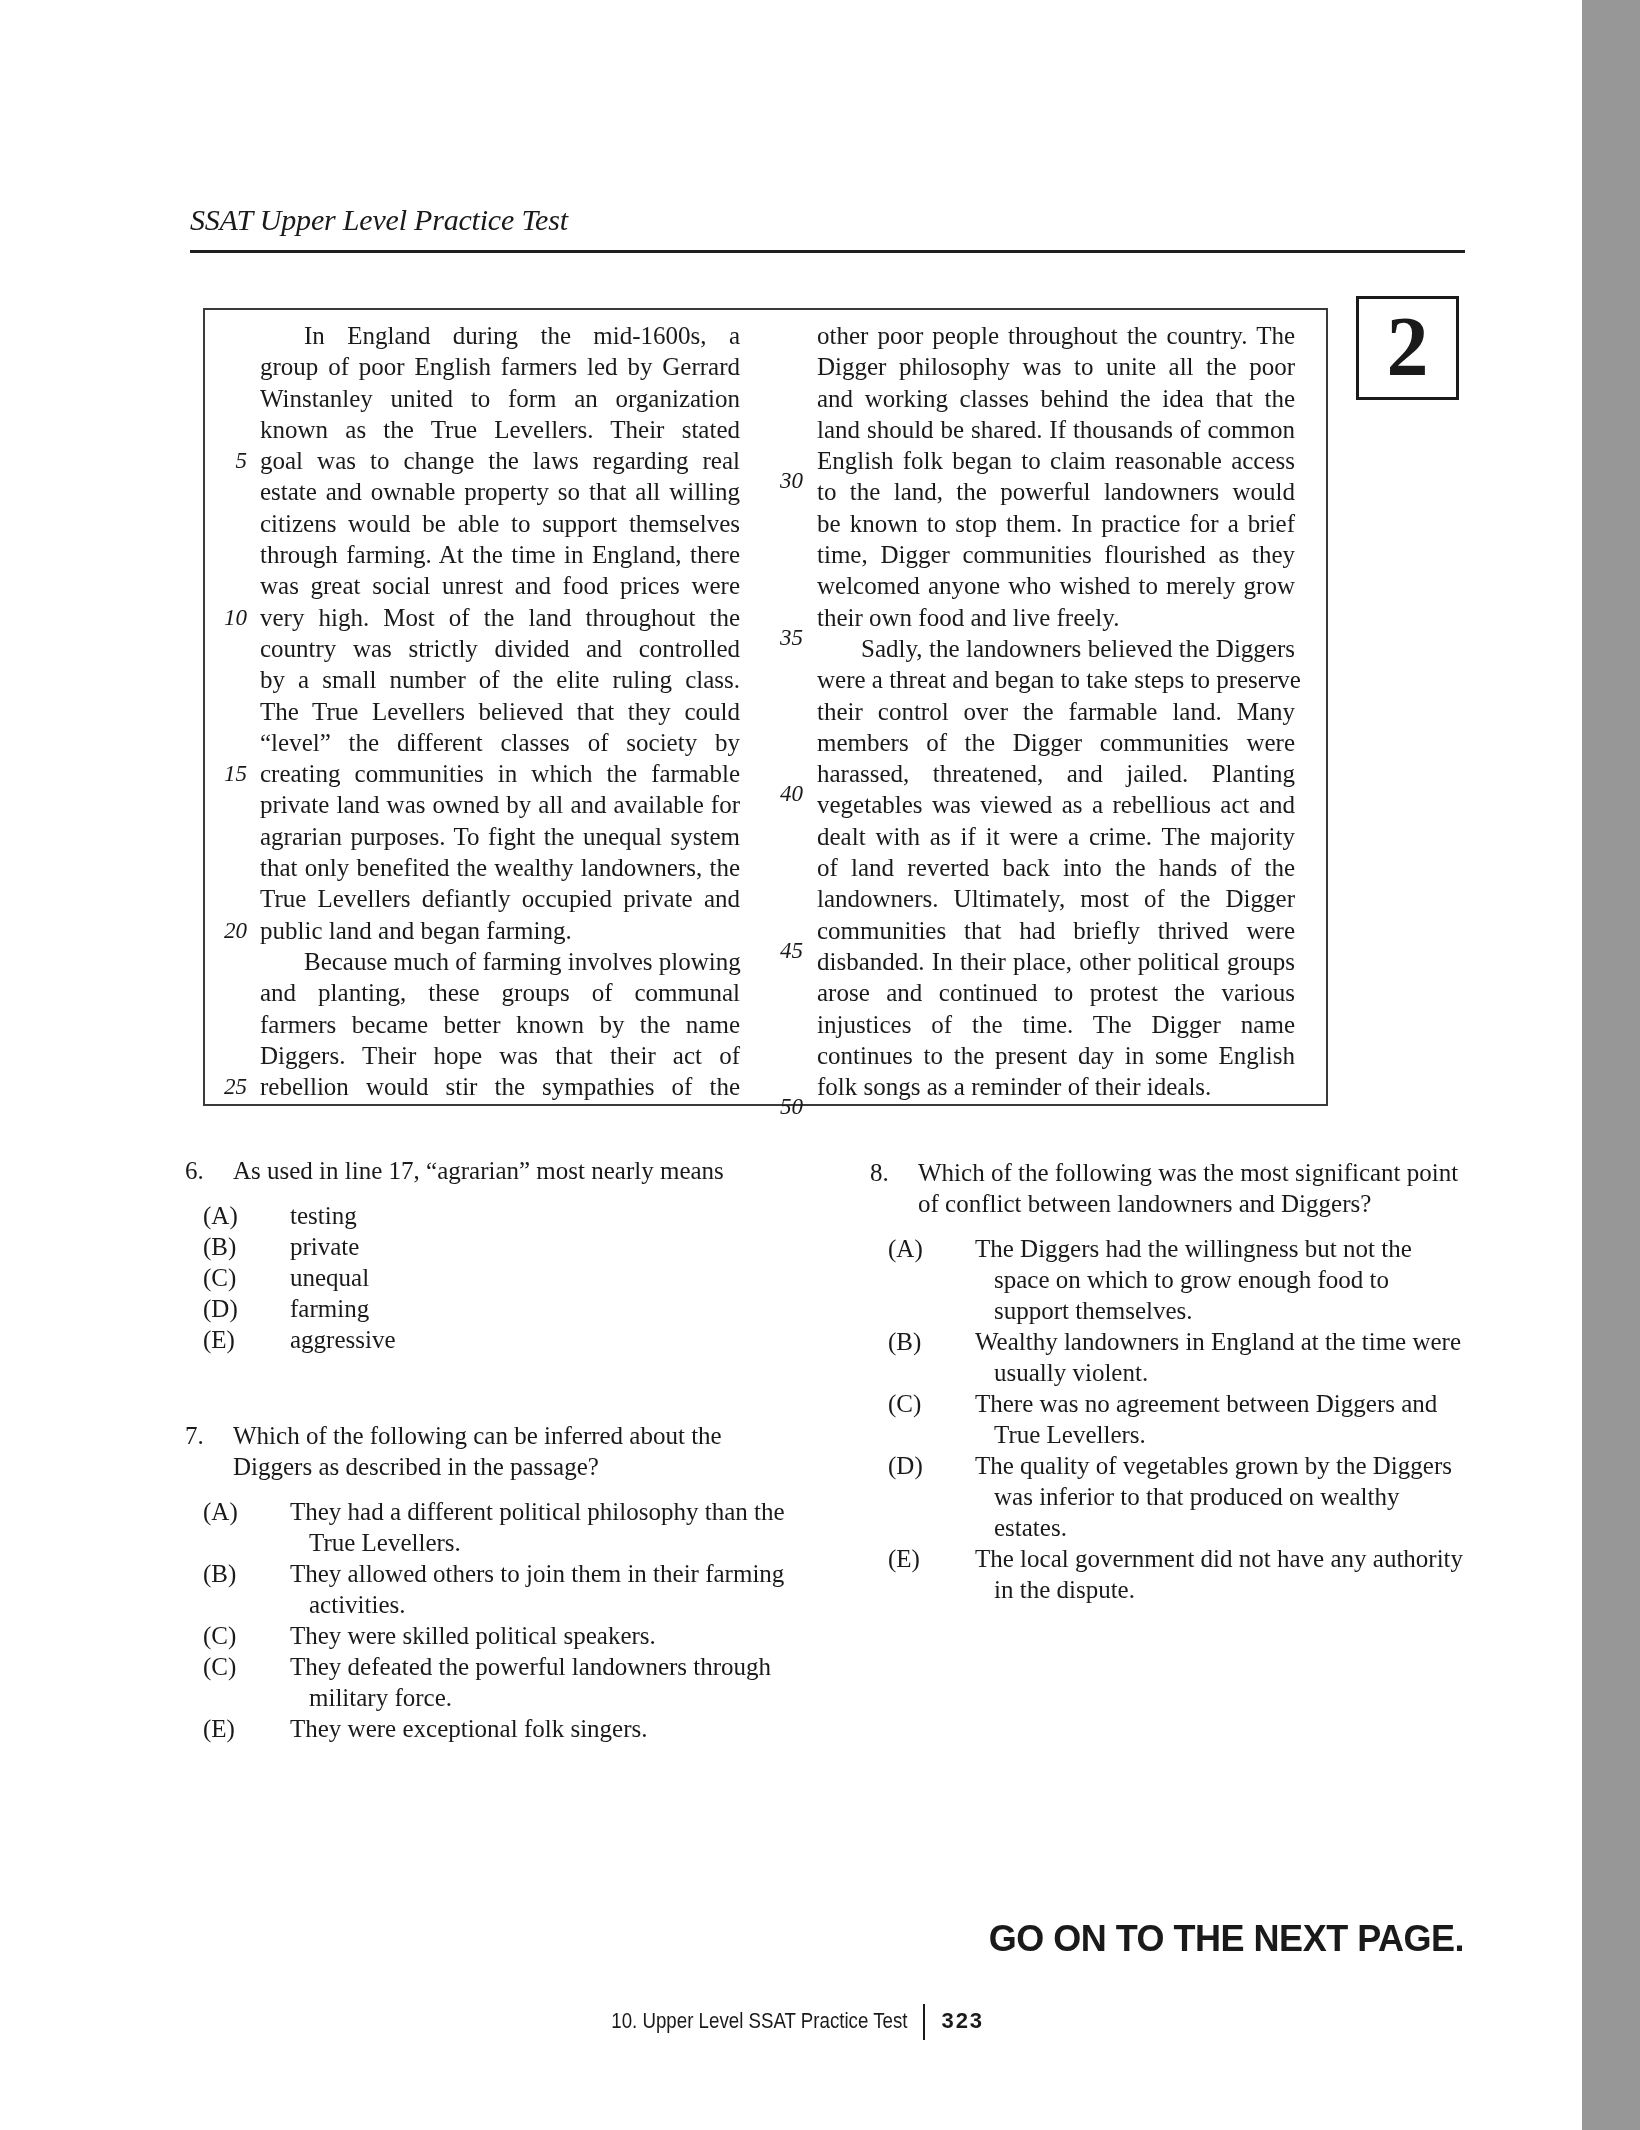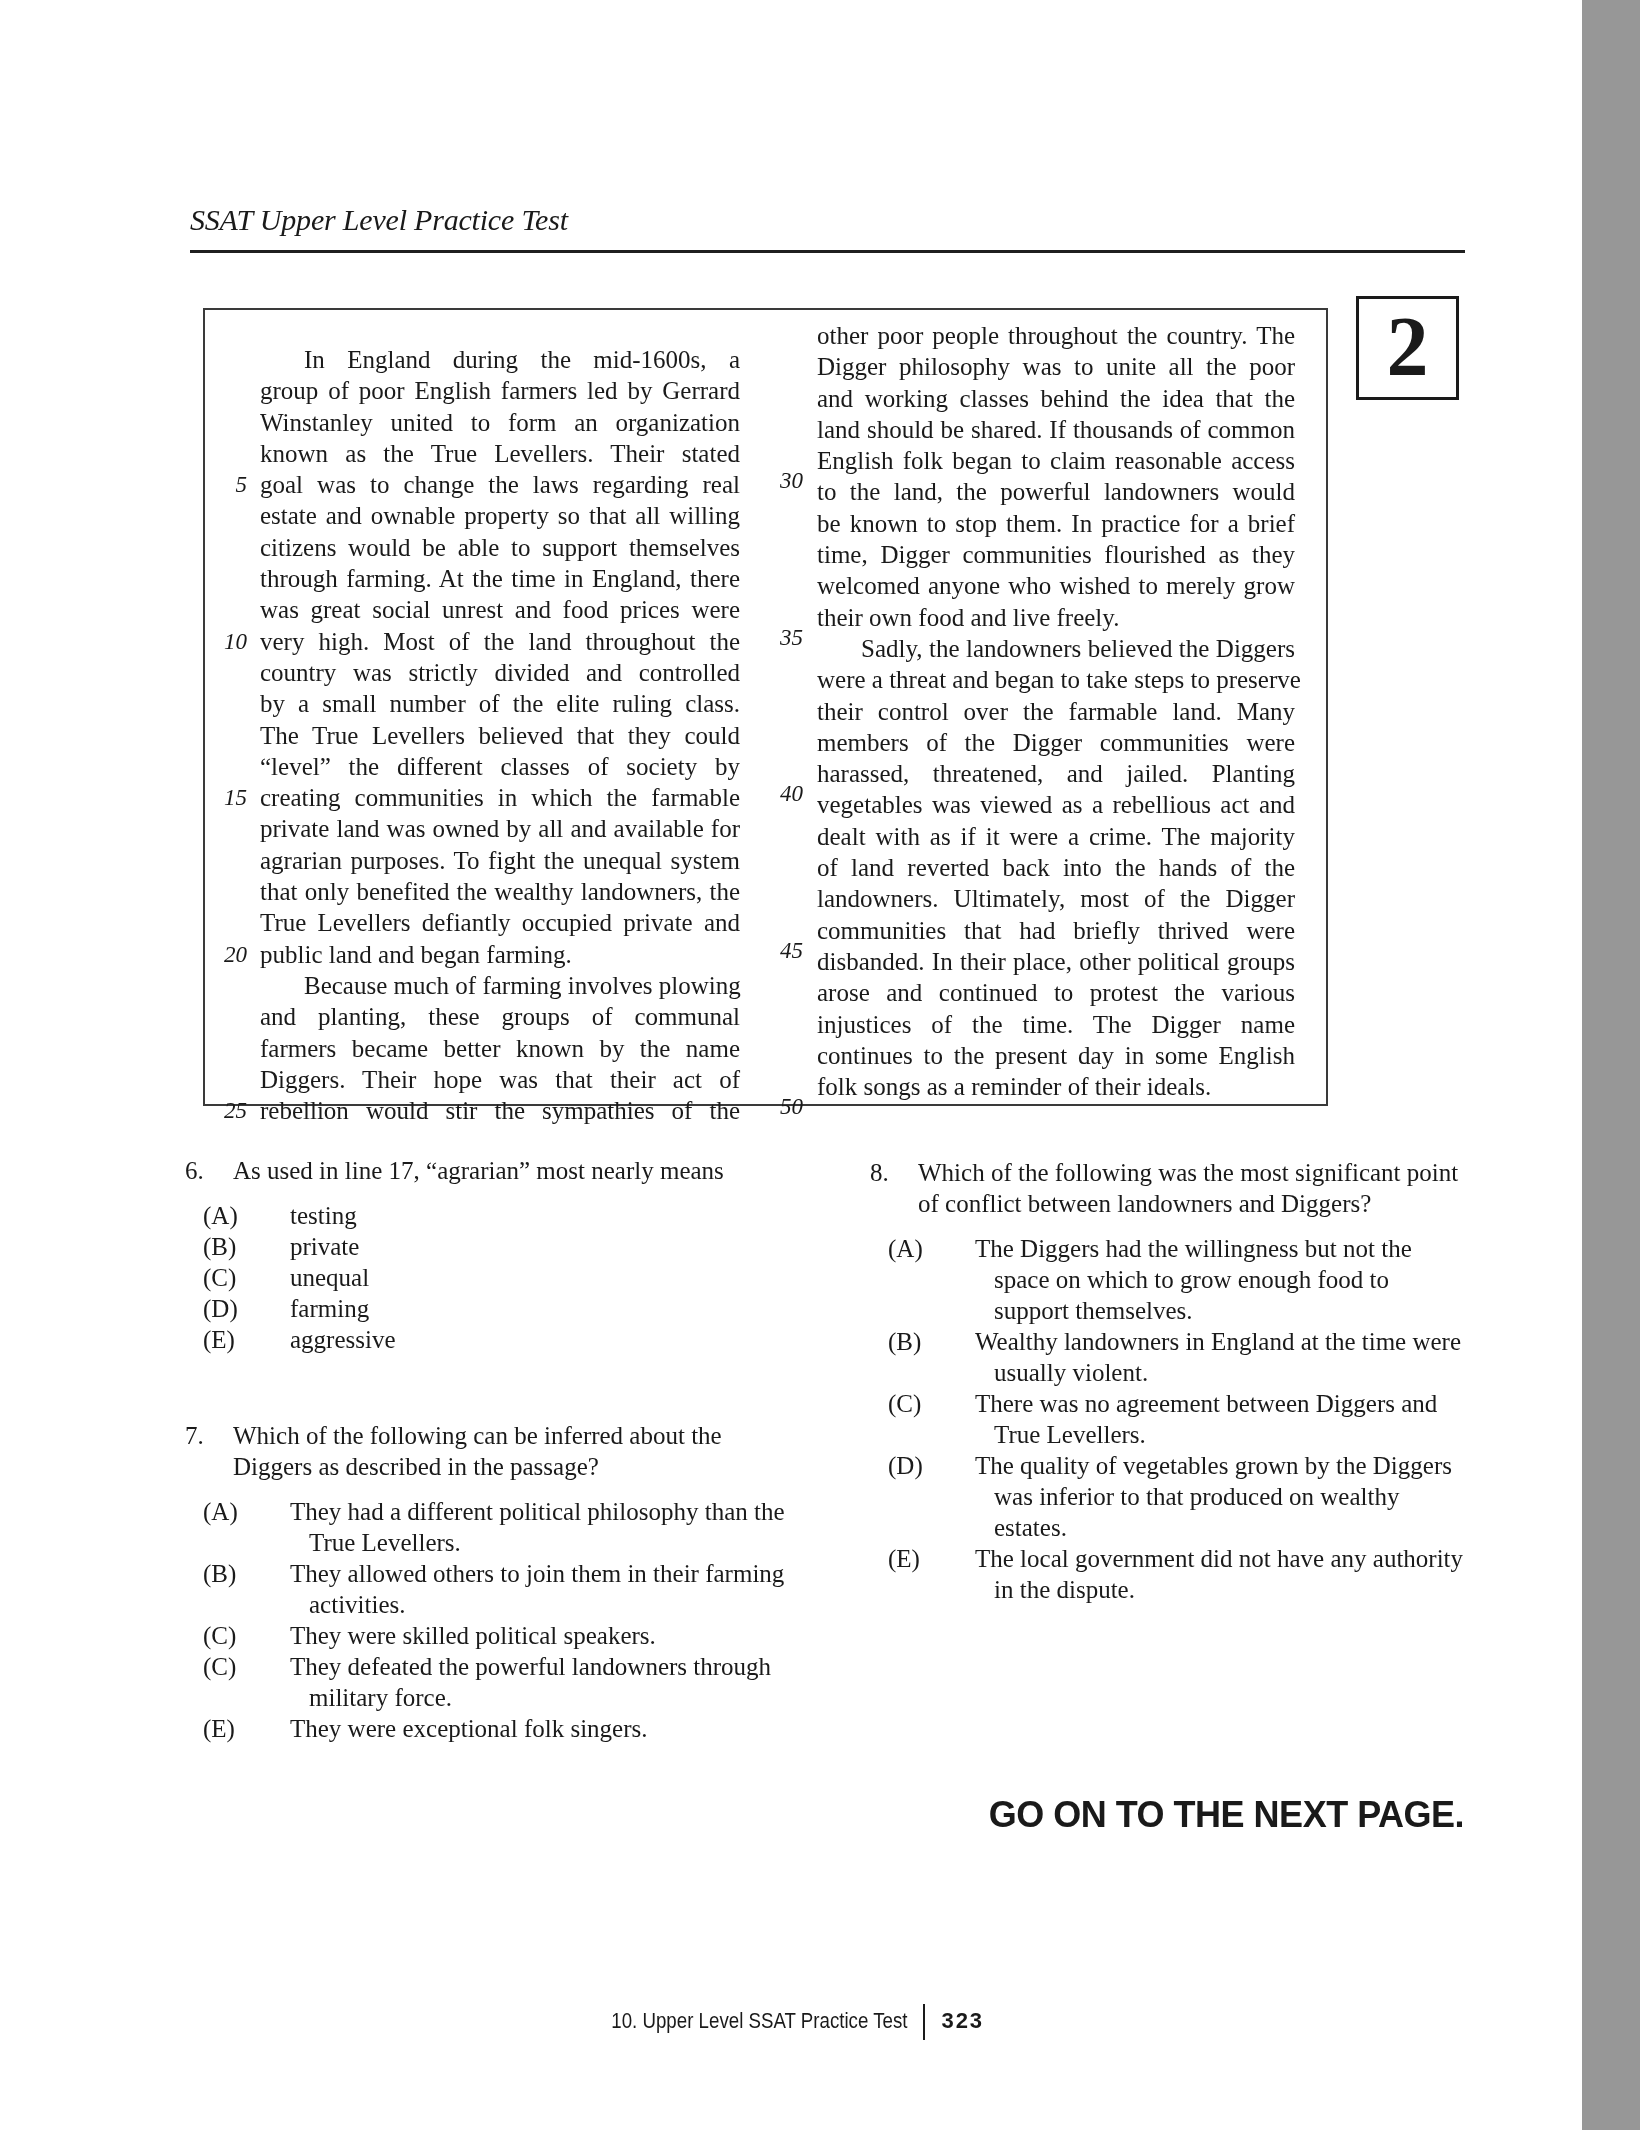--- a/index.html
+++ b/index.html
@@ -6,21 +6,21 @@
   body {
     width: 1640px; height: 2130px; position: relative; background: #ffffff;
     font-family: "Liberation Serif", "DejaVu Serif", serif; color: #1a1a1a; overflow: hidden;
   }
   .side-band { position: absolute; left: 1582px; top: 0; width: 58px; height: 2130px; background: #979797; }
   .running-head { position: absolute; left: 190px; top: 203px; font-style: italic; font-size: 30px; letter-spacing: -0.2px; }
   .head-rule { position: absolute; left: 190px; top: 250px; width: 1275px; height: 3px; background: #1f1f1f; }
 
   .passage-box { position: absolute; left: 203px; top: 308px; width: 1125px; height: 798px; border: 2px solid #3a3a3a; box-sizing: border-box; }
   .col { position: absolute; top: 10px; }
-  .col.left { left: 0; width: 535px; margin-top: 24px; }
+  .col.left { left: 0; width: 535px; }
   .col.right { left: 560px; width: 535px; text-decoration: underline; }
   .pline { position: relative; height: 31.3px; line-height: 31.3px; font-size: 25px; white-space: nowrap; }
   .pline .num { position: absolute; left: 0; width: 42px; text-align: right; font-style: italic; font-size: 23px; }
   .pline .txt { position: absolute; left: 55px; width: 480px; text-align: justify; text-align-last: justify; }
   .pline .txt.last { text-align-last: left; }
   .pline .txt.indent { padding-left: 44px; box-sizing: border-box; }
   .col.right .pline .num { width: 38px; margin-top: 20px; }
   .col.right .pline .txt { left: 52px; width: 478px; }
 
   .section-box { position: absolute; left: 1356px; top: 296px; width: 103px; height: 104px; border: 3px solid #1a1a1a; box-sizing: border-box; text-align: center; font-weight: bold; font-size: 84px; line-height: 96px; }
@@ -30,21 +30,21 @@
   .question .qtext { margin-left: 48px; }
   .question .choices { margin-top: 14px; }
   .choice { position: relative; padding-left: 105px; text-indent: -19px; margin-left: 19px; }
   .choice .letter { position: absolute; left: -1px; text-indent: 0; }
   .choice .ctext { display: inline; }
   #q6 { left: 185px; top: 1155px; width: 560px; }
   #q6 .choice .ctext { }
   #q7 { left: 185px; top: 1420px; width: 600px; }
   #q8 { left: 870px; top: 1157px; width: 600px; }
 
-  .go-next { position: absolute; right: 176px; top: 1794px; font-family: "Liberation Sans", "DejaVu Sans", sans-serif; font-weight: bold; font-size: 36px; letter-spacing: -0.5px; }
+  .go-next { position: absolute; right: 176px; top: 1918px; font-family: "Liberation Sans", "DejaVu Sans", sans-serif; font-weight: bold; font-size: 36px; letter-spacing: -0.5px; }
   .footer { position: absolute; left: 0; top: 2004px; width: 1543px; text-align: center; font-family: "Liberation Sans", "DejaVu Sans", sans-serif; font-size: 22px; }
   .footer .chapter { display: inline-block; transform: scaleX(0.85); transform-origin: right center; margin-right: 10px; }
   .footer .divider { display: inline-block; width: 2px; height: 36px; background: #1a1a1a; vertical-align: middle; margin: 0 16px 0 6px; }
   .footer .pageno { font-weight: bold; letter-spacing: 2px; }
 </style>
 </head>
 <body>
 
 <div class="side-band"></div>
 

